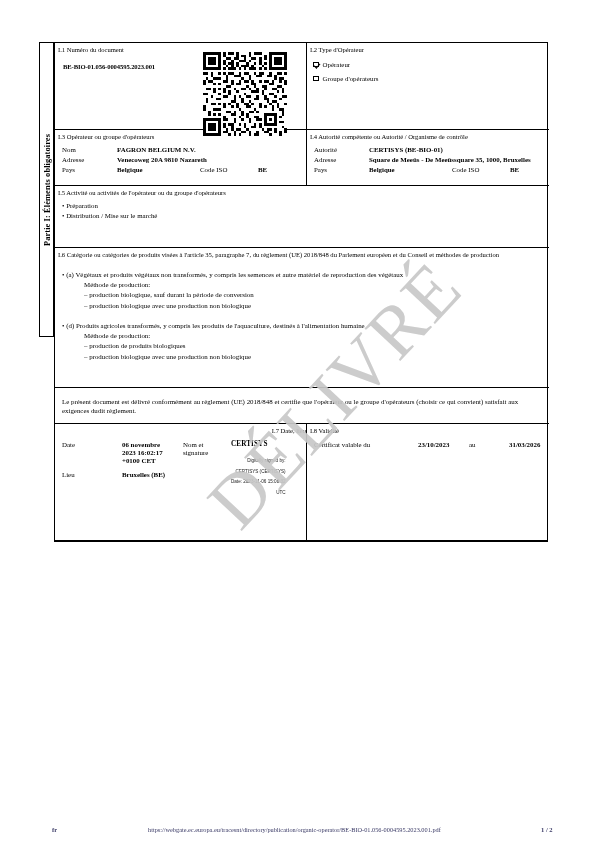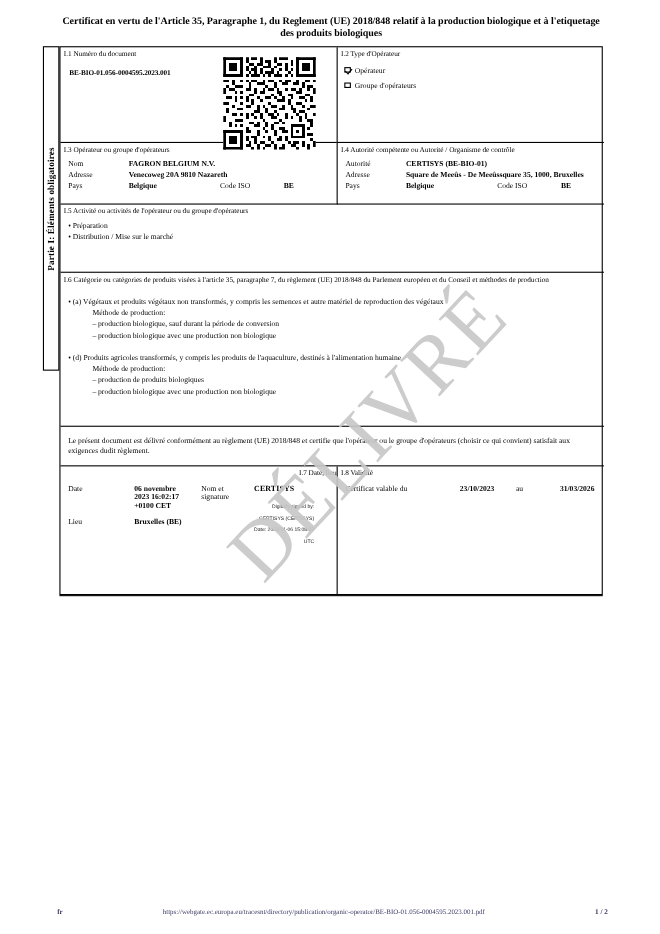--- a/index.html
+++ b/index.html
@@ -245,21 +245,20 @@
     top: 0;
     font-size: 6.5px;
     font-weight: bold;
   }
 </style>
 </head>
 <body>
 
 <div class="page">
 
-  <div class="doc-title">Certificat en vertu de l'Article 35, Paragraphe 1, du Reglement (UE) 2018/848 relatif à la production biologique et à l'etiquetage des produits biologiques</div>
 
   <div class="part-bar">
     <div class="part-bar-label">Partie I: Éléments obligatoires</div>
   </div>
 
   <div class="frame">
 
     <div class="cell" style="left:0;top:0;width:251px;height:87px;">
       <div class="sec-head">I.1 Numéro du document</div>
       <div style="position:absolute;left:8px;top:20px;font-size:6.6px;font-weight:bold;letter-spacing:-0.1px;">BE-BIO-01.056-0004595.2023.001</div>

